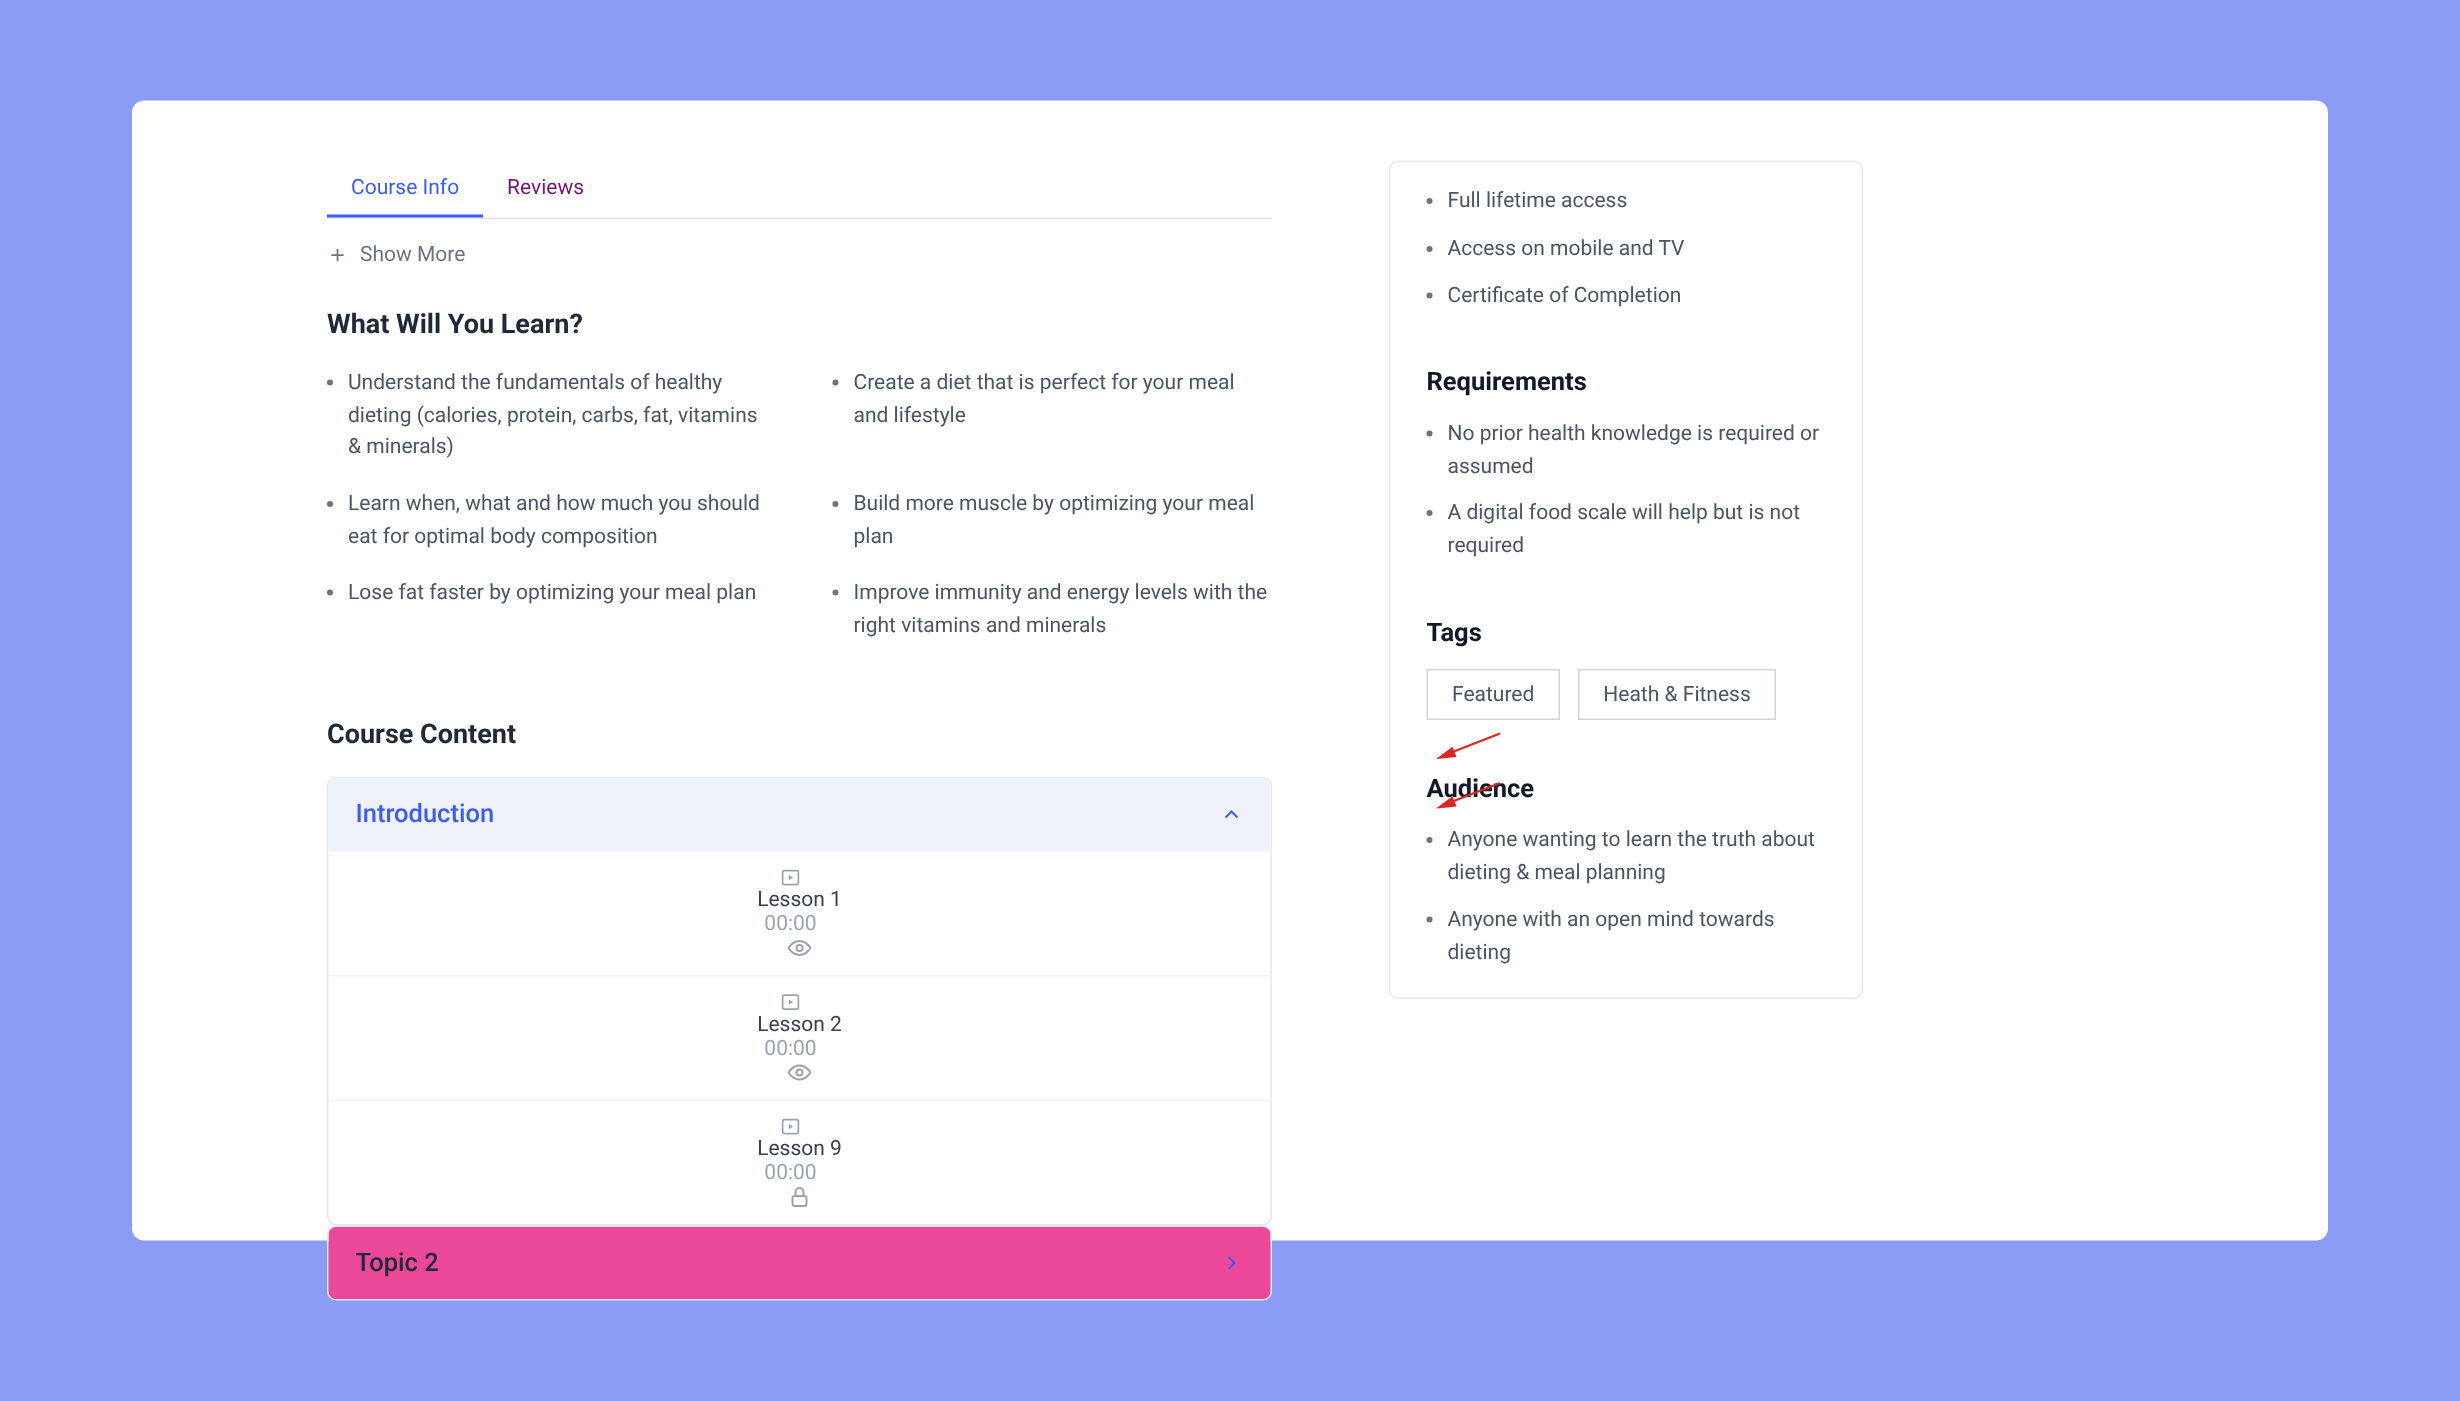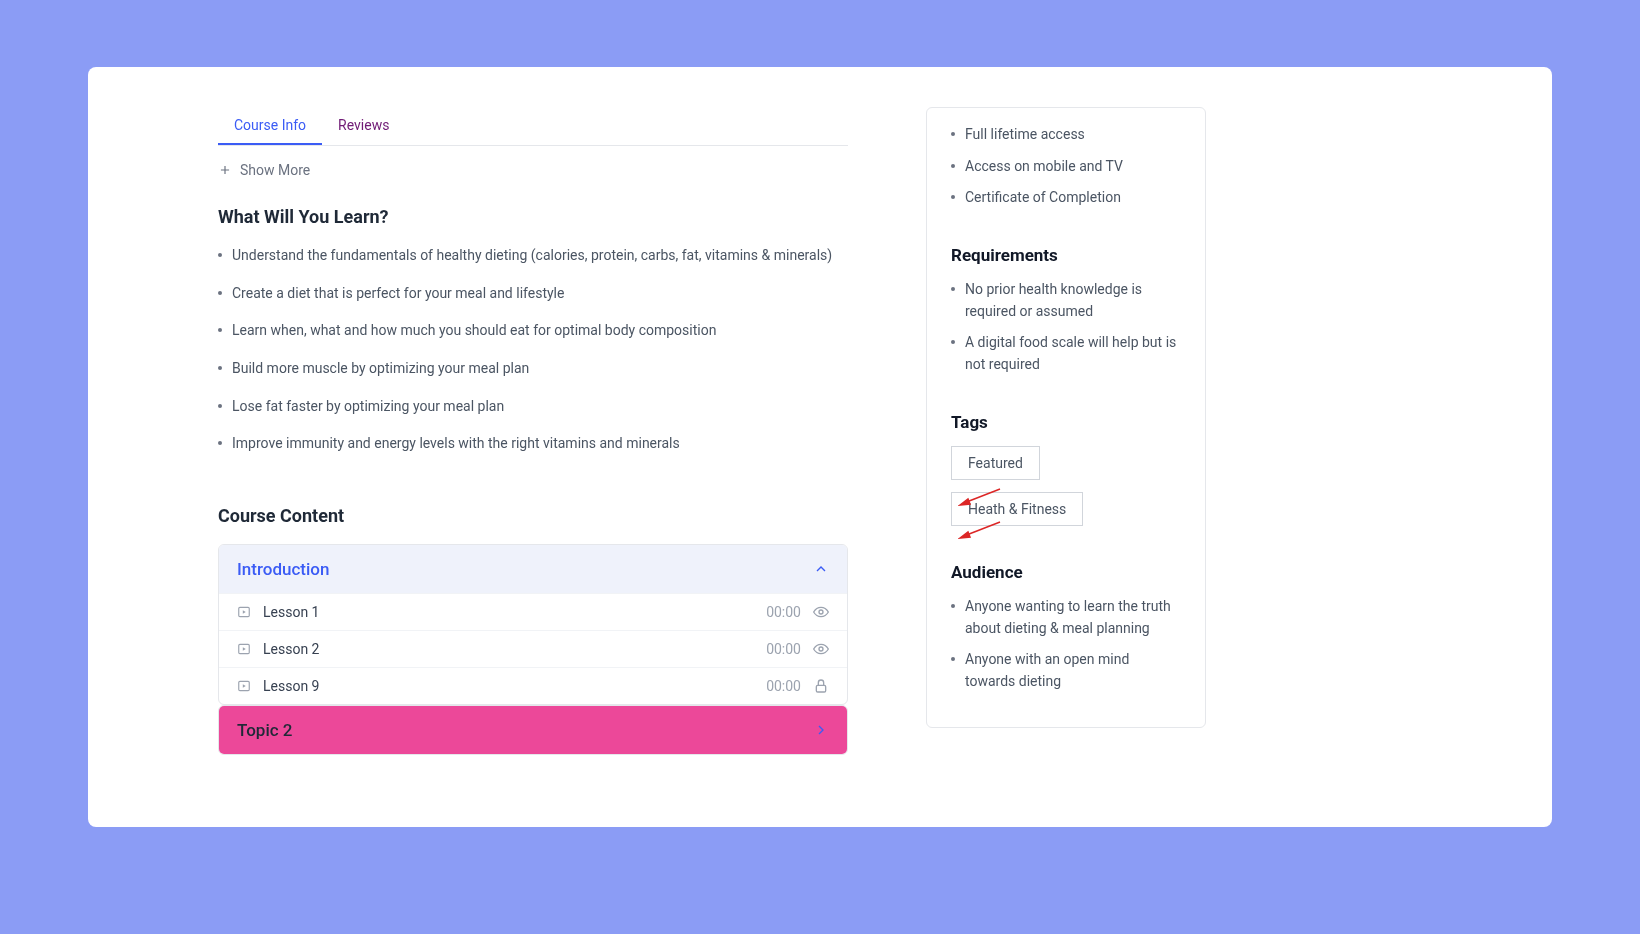--- a/index.html
+++ b/index.html
@@ -22,24 +22,24 @@
       display: flex;
       padding: 40px 130px 50px 130px;
       position: relative;
     }
     .main {
       flex: 1;
       padding-right: 40px;
       max-width: 670px;
     }
     .sidebar {
-      width: 280px;
+      width: 316px;
       border: 1px solid #e5e7eb;
       border-radius: 6px;
-      padding: 0 24px 24px 24px;
+      padding: 0 24px 8px 24px;
       margin-left: 38px;
       height: fit-content;
     }
     .tabs {
       display: flex;
       border-bottom: 1px solid #e5e7eb;
       margin-bottom: 16px;
     }
     .tab {
       padding: 10px 16px;
@@ -75,21 +75,21 @@
     }
     h3 {
       font-size: 17px;
       font-weight: 700;
       color: #111827;
       margin-bottom: 14px;
       margin-top: 36px;
     }
     .learn-grid {
       display: grid;
-      grid-template-columns: 1fr;
+      grid-template-columns: 1fr 1fr;
       gap: 6px 44px;
       margin-bottom: 40px;
     }
     .bullet-item {
       position: relative;
       padding-left: 14px;
       font-size: 14px;
       color: #4b5563;
       line-height: 1.55;
       margin-bottom: 10px;
@@ -133,20 +133,21 @@
       stroke-width: 2;
       fill: none;
     }
     .lesson {
       display: flex;
       align-items: center;
       padding: 10px 18px;
       border-top: 1px solid #f1f3f6;
       font-size: 14px;
       color: #374151;
+      flex-direction: column;
     }
     .play-icon {
       width: 14px;
       height: 14px;
       margin-right: 12px;
     }
     .lesson-title {
       flex: 1;
     }
     .lesson-time {

